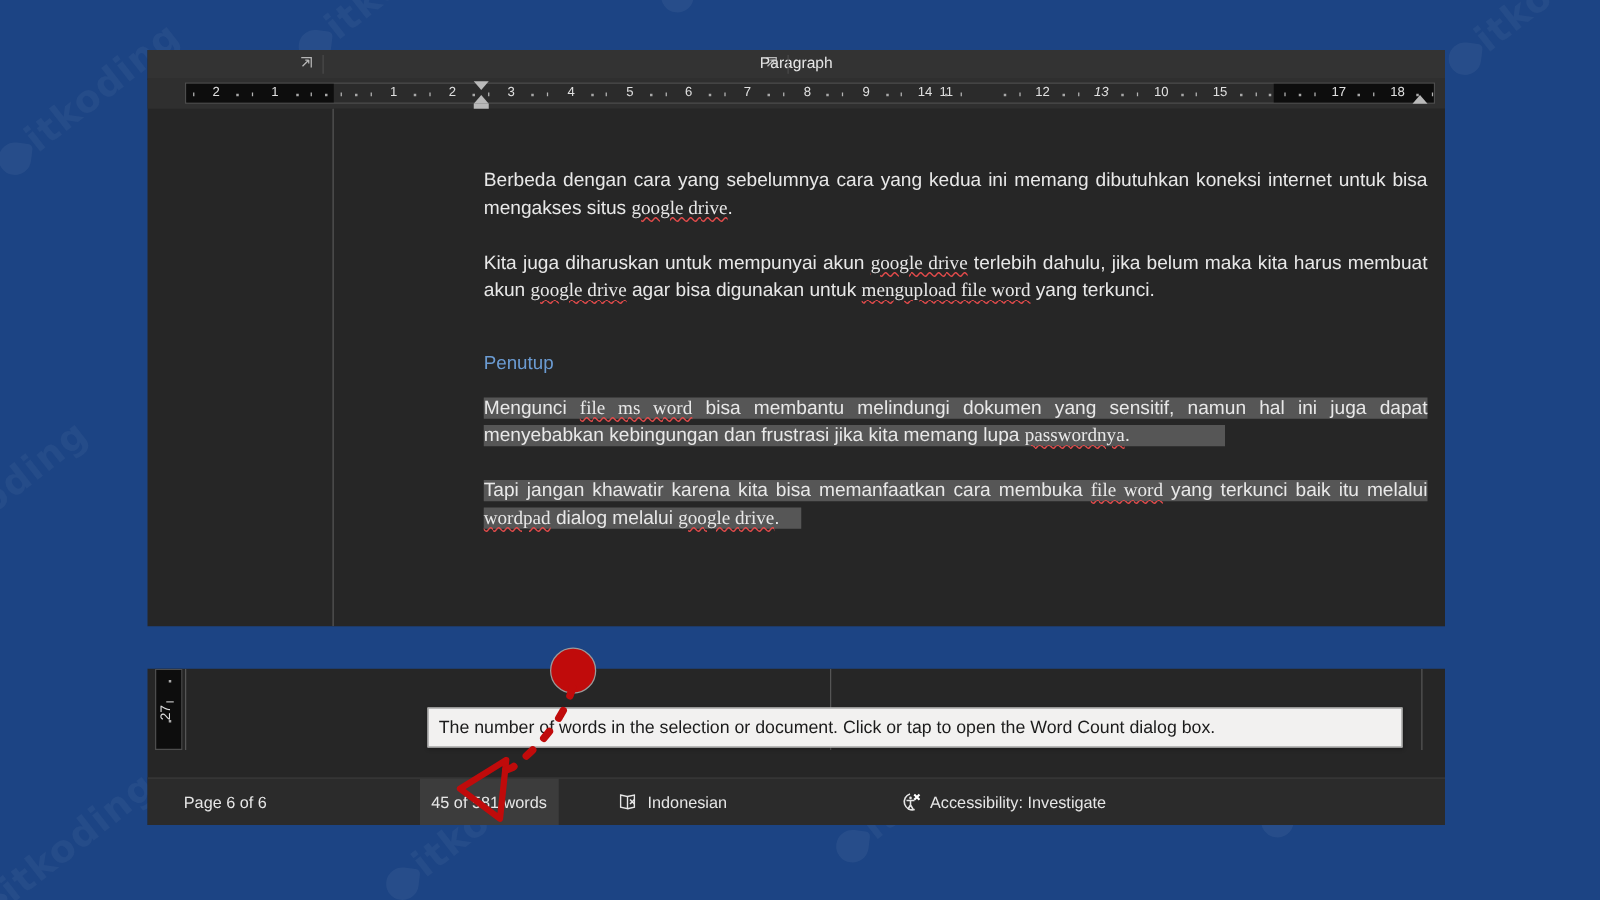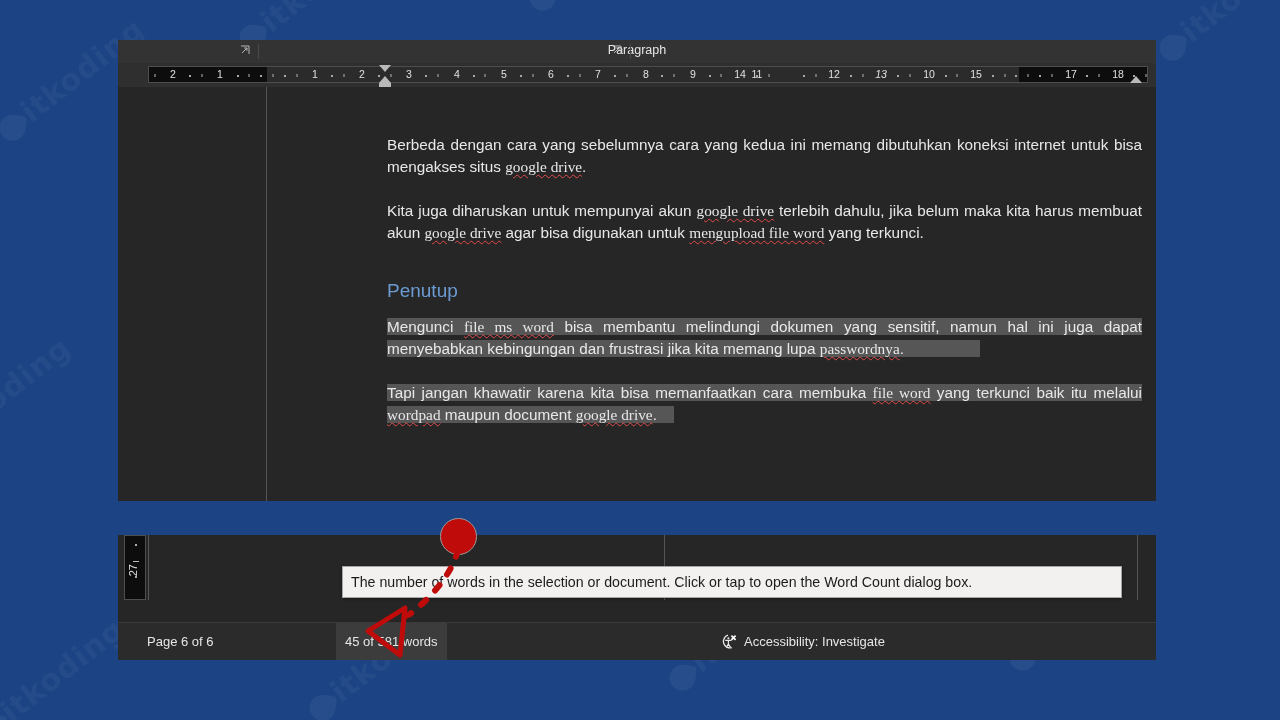--- a/index.html
+++ b/index.html
@@ -76,21 +76,21 @@
     box-sizing:border-box;
   }
   .doc-text{
     position:absolute;left:120px;top:47px;width:755px;
     color:#e8e8e8;font-size:15.3px;line-height:22px;
     font-family:"Liberation Sans", sans-serif;
   }
   .para{margin:0 0 0 0;text-align:justify;}
   .spacer{height:22px;}
   .heading{
-    color:#6b9bd2;font-size:19px;line-height:26px;margin:0;
+    color:#6b9bd2;font-size:15px;line-height:26px;margin:0;
     font-family:"Liberation Sans", sans-serif;font-weight:400;
   }
   .sel{background:rgba(200,200,200,0.30);}
   .squig{
     text-decoration:underline;
     text-decoration-style:wavy;
     text-decoration-color:#e24a4a;
     text-decoration-thickness:1px;
     text-underline-offset:2px;
     font-family:Liberation Serif, serif;
@@ -279,21 +279,21 @@
 
       <div style="height:12px;"></div>
 
       <p class="para">
         <span class="sel"><span>Mengunci </span><span class="squig">file ms word</span><span> bisa membantu melindungi dokumen yang sensitif, namun hal ini juga dapat menyebabkan kebingungan dan frustrasi jika kita memang lupa </span><span class="squig">passwordnya</span><span>.</span><span>&nbsp;&nbsp;&nbsp;&nbsp;&nbsp;&nbsp;&nbsp;&nbsp;&nbsp;&nbsp;&nbsp;&nbsp;&nbsp;&nbsp;&nbsp;&nbsp;&nbsp;&nbsp;</span></span>
       </p>
 
       <div class="spacer"></div>
 
       <p class="para">
-        <span class="sel"><span>Tapi jangan khawatir karena kita bisa memanfaatkan cara membuka </span><span class="squig">file word</span><span> yang terkunci baik itu melalui </span><span class="squig">wordpad</span><span> maupun document </span><span class="squig">google drive</span><span>.</span><span>&nbsp;&nbsp;&nbsp;&nbsp;</span></span>
+        <span class="sel"><span>Tapi jangan khawatir karena kita bisa memanfaatkan cara membuka </span><span class="squig">file word</span><span> yang terkunci baik itu melalui </span><span class="squig">wordpad</span><span> dialog melalui </span><span class="squig">google drive</span><span>.</span><span>&nbsp;&nbsp;&nbsp;&nbsp;</span></span>
       </p>
 
     </div>
   </div>
 </div>
 
 <div class="word-bottom">
 
   <div class="vruler">
     <div class="vdot" style="top:8px;"></div>
@@ -302,20 +302,30 @@
     <span class="vnum">27</span>
   </div>
 
   <div class="page-edge" style="left:30px;"></div>
   <div class="page-edge" style="left:546px;"></div>
   <div class="page-edge" style="left:1019px;"></div>
 
   <div class="statusbar">
     <div class="sb-item" style="left:20px;">Page 6 of 6</div>
     <div class="sb-item hl" style="left:218px;">45 of 581 words</div>
+    <div class="sb-item" style="left:368px;">
+      <span class="sb-icon">
+        <svg width="17" height="15" viewBox="0 0 17 15">
+          <path d="M1.5 2 L7 3.2 L7 13 L1.5 11.8 Z" fill="none" stroke="#e6e6e6" stroke-width="1.1"></path>
+          <path d="M7 3.2 L12.5 2 L12.5 11.8 L7 13" fill="none" stroke="#e6e6e6" stroke-width="1.1"></path>
+          <path d="M9 5.6 L12.6 9.2 M12.6 5.6 L9 9.2" stroke="#e6e6e6" stroke-width="1.3"></path>
+        </svg>
+      </span>
+      <span>Indonesian</span>
+    </div>
     <div class="sb-item" style="left:592px;">
       <span class="sb-icon">
         <svg width="19" height="16" viewBox="0 0 19 16">
           <path d="M9 1.2 A6.3 6.3 0 1 0 12.8 13.6" fill="none" stroke="#e6e6e6" stroke-width="1.3"></path>
           <circle cx="9.4" cy="4.3" r="1.05" fill="#e6e6e6"></circle>
           <path d="M6.2 6.4 L12.6 6.4 M9.4 6.4 L9.4 10 M9.4 10 L7.3 13.4 M9.4 10 L11.5 13.4" stroke="#e6e6e6" stroke-width="1.25" fill="none"></path>
           <path d="M12.4 1.6 L16.6 5.8 M16.6 1.6 L12.4 5.8" stroke="#ffffff" stroke-width="1.7"></path>
         </svg>
       </span>
       <span>Accessibility: Investigate</span>

